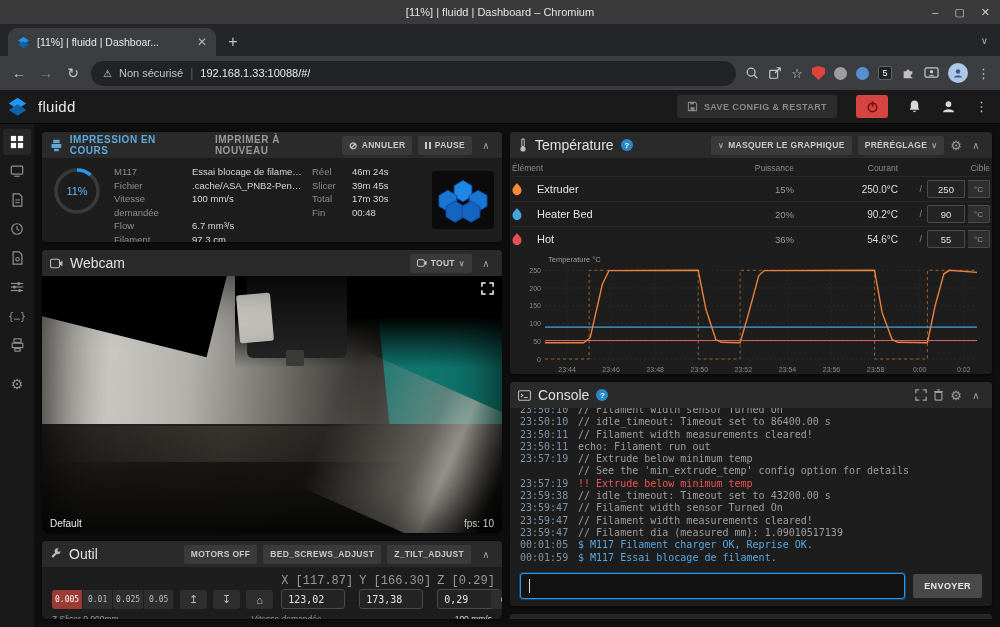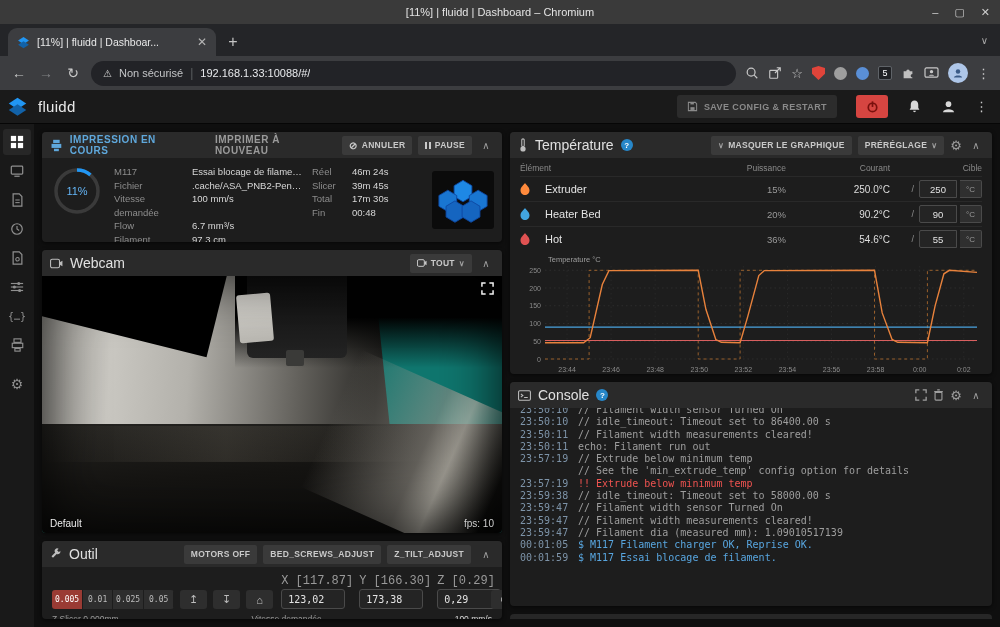--- a/index.html
+++ b/index.html
@@ -99,21 +99,21 @@
   .step.active{background:#9a3b34;color:#fff}
   .tbtn{width:27px;height:19px;background:#2e2e2e;border-radius:3px;color:#bdbdbd;display:flex;align-items:center;justify-content:center;font-size:11px;flex:none}
   .axis{display:flex;flex-direction:column;gap:1px;flex:none}
   .axis-label{font-size:12px;color:#9a9a9a;font-family:Liberation Mono, monospace}
   .axis-box{width:64px;height:20px;background:#242424;border:1px solid #4a4a4a;border-radius:3px;display:flex;align-items:center;padding:0 6px;font-size:10px;color:#e3e3e3;font-family:"DejaVu Sans Mono",monospace}
   .tool-row2{display:flex;align-items:center;justify-content:space-between;font-size:8.5px;color:#9a9a9a;margin-top:5px}
   .tool-speed-val{color:#d8d8d8}
 
   
   .temp-panel{height:242px;display:flex;flex-direction:column}
-  .temp-table{padding:2px 10px 0}
+  .temp-table{padding:2px 2px 0}
   .tth{display:flex;font-size:8.5px;color:#8a8a8a;height:16px;align-items:center}
   .c-name{flex:1}
   .c-power{width:64px;text-align:right}
   .c-current{width:104px;text-align:right}
   .c-target{width:92px;text-align:right}
   .trow{display:flex;align-items:center;height:25px;border-top:1px solid #292929;font-size:11px}
   .tr-name{flex:1;display:flex;align-items:center;gap:15px;color:#e4e4e4}
   .tr-power{width:64px;text-align:right;color:#9a9a9a;font-size:9.5px}
   .tr-current{width:104px;text-align:right;color:#dedede;font-size:10px}
   .tr-target{width:92px;display:flex;justify-content:flex-end;align-items:center;gap:3px}
@@ -631,26 +631,33 @@
             </div>
           </div>
           <div class="console-log">
               <div class="cl cl-info"><span class="cl-t">23:50:10</span><span class="cl-m">// Filament width sensor Turned On</span></div>
               <div class="cl cl-info"><span class="cl-t">23:50:10</span><span class="cl-m">// idle_timeout: Timeout set to 86400.00 s</span></div>
               <div class="cl cl-info"><span class="cl-t">23:50:11</span><span class="cl-m">// Filament width measurements cleared!</span></div>
               <div class="cl cl-info"><span class="cl-t">23:50:11</span><span class="cl-m">echo: Filament run out</span></div>
               <div class="cl cl-info"><span class="cl-t">23:57:19</span><span class="cl-m">// Extrude below minimum temp</span></div>
               <div class="cl cl-info"><span class="cl-t"></span><span class="cl-m">// See the 'min_extrude_temp' config option for details</span></div>
               <div class="cl cl-error"><span class="cl-t">23:57:19</span><span class="cl-m">!! Extrude below minimum temp</span></div>
-              <div class="cl cl-info"><span class="cl-t">23:59:38</span><span class="cl-m">// idle_timeout: Timeout set to 58000.00 s</span></div>
+              <div class="cl cl-info"><span class="cl-t">23:59:38</span><span class="cl-m">// idle_timeout: Timeout set to 43200.00 s</span></div>
               <div class="cl cl-info"><span class="cl-t">23:59:47</span><span class="cl-m">// Filament width sensor Turned On</span></div>
               <div class="cl cl-info"><span class="cl-t">23:59:47</span><span class="cl-m">// Filament width measurements cleared!</span></div>
               <div class="cl cl-info"><span class="cl-t">23:59:47</span><span class="cl-m">// Filament dia (measured mm): 1.09010517139</span></div>
               <div class="cl cl-command"><span class="cl-t">00:01:05</span><span class="cl-m">$ M117 Filament charger OK, Reprise OK.</span></div>
               <div class="cl cl-command"><span class="cl-t">00:01:59</span><span class="cl-m">$ M117 Essai blocage de filament.</span></div>
             </div>
+          <div class="console-inrow">
+            <div class="input-wrap">
+              <input class="console-input" value="" style="">
+              <div class="text-caret"></div>
+            </div>
+            <button class="sendbtn">ENVOYER</button>
+          </div>
         </div>
 
         <div class="stub"></div>
       </div>
     </div>
   </div>
 </div>
 
 </body></html>

